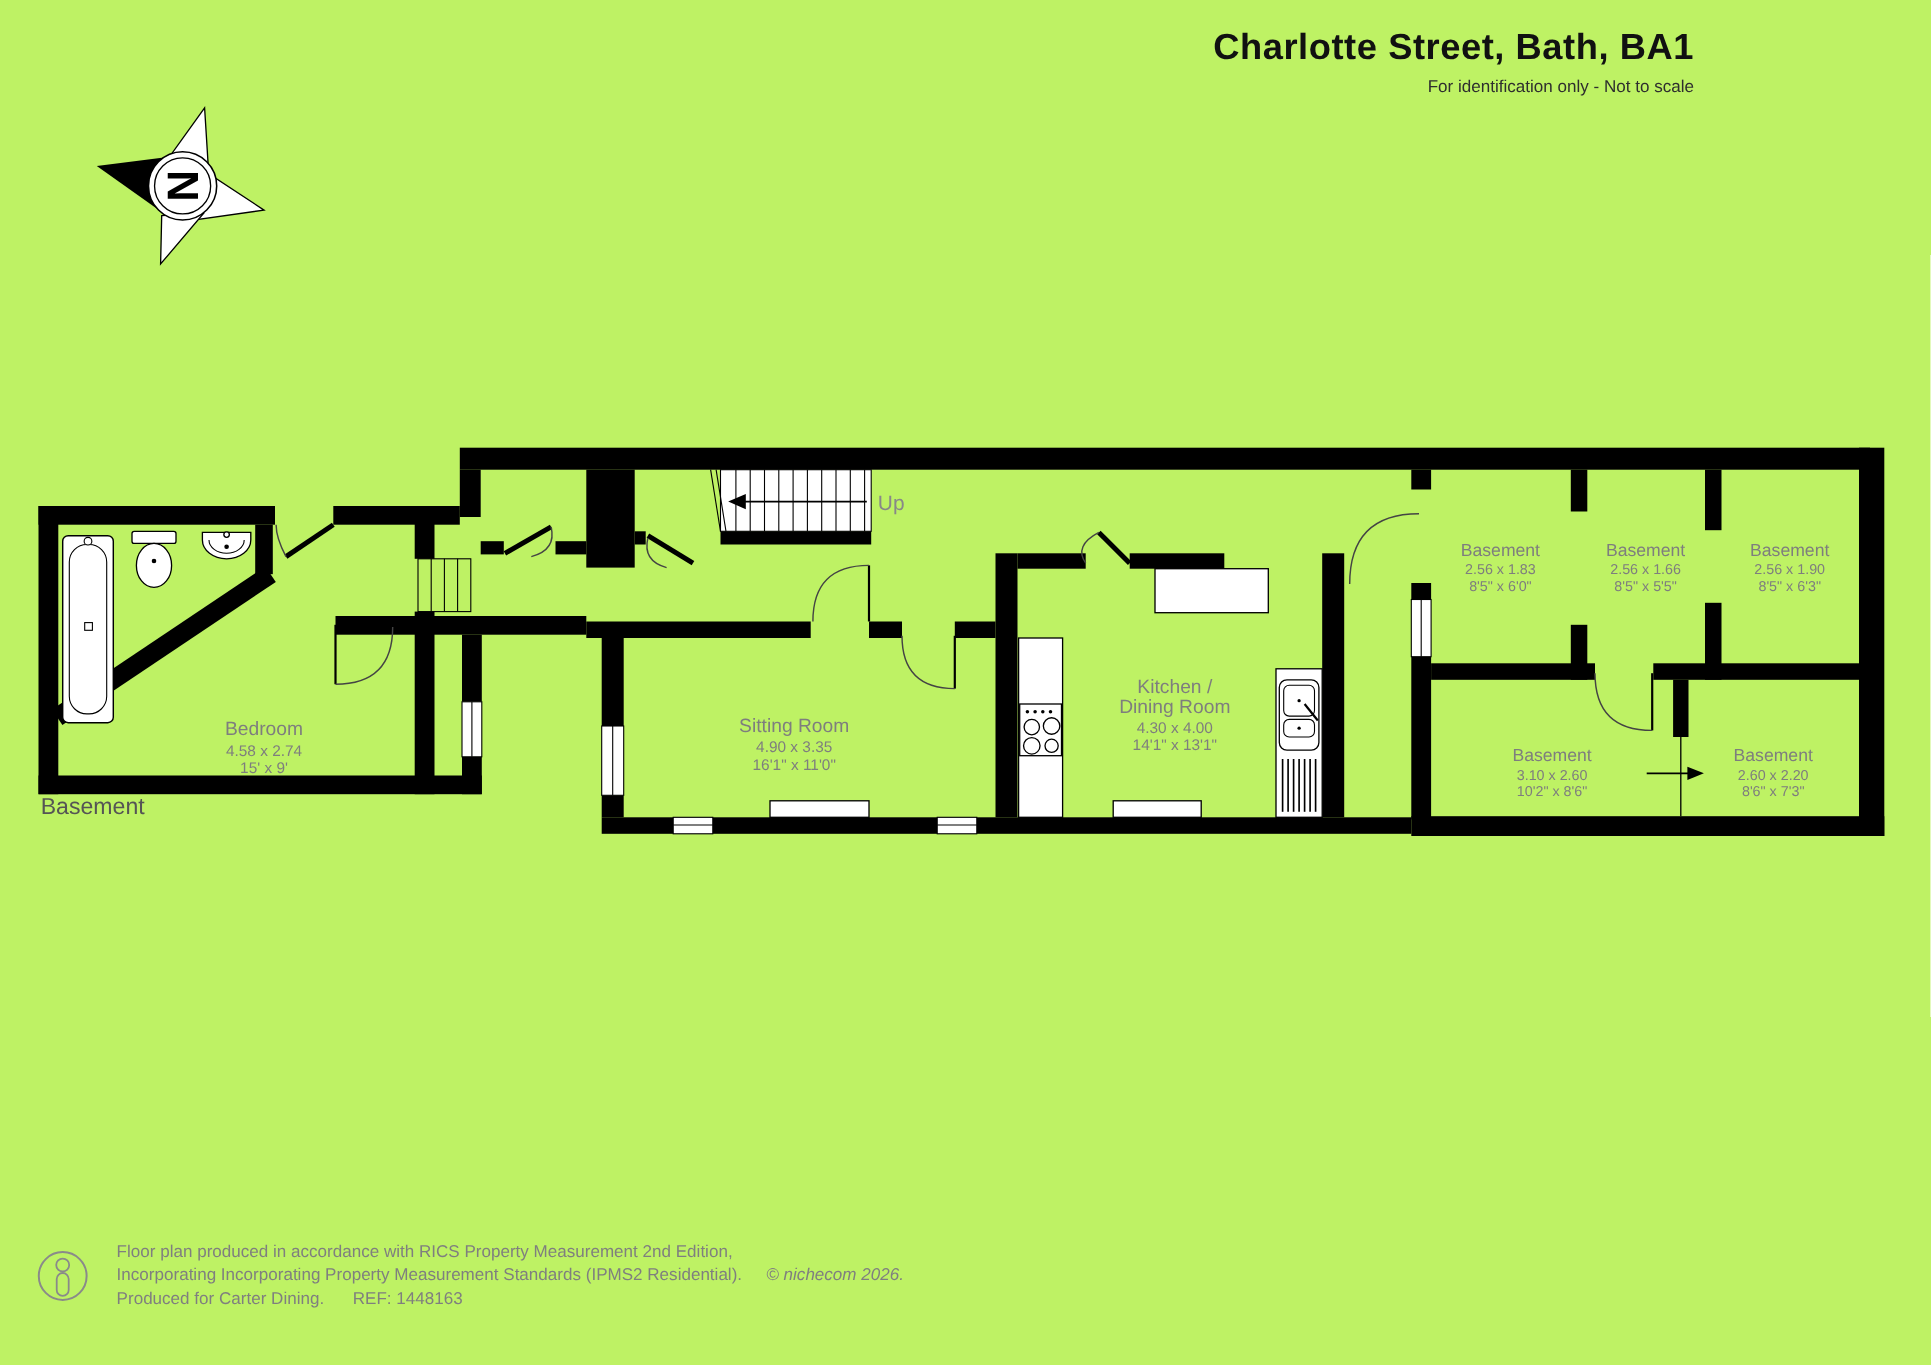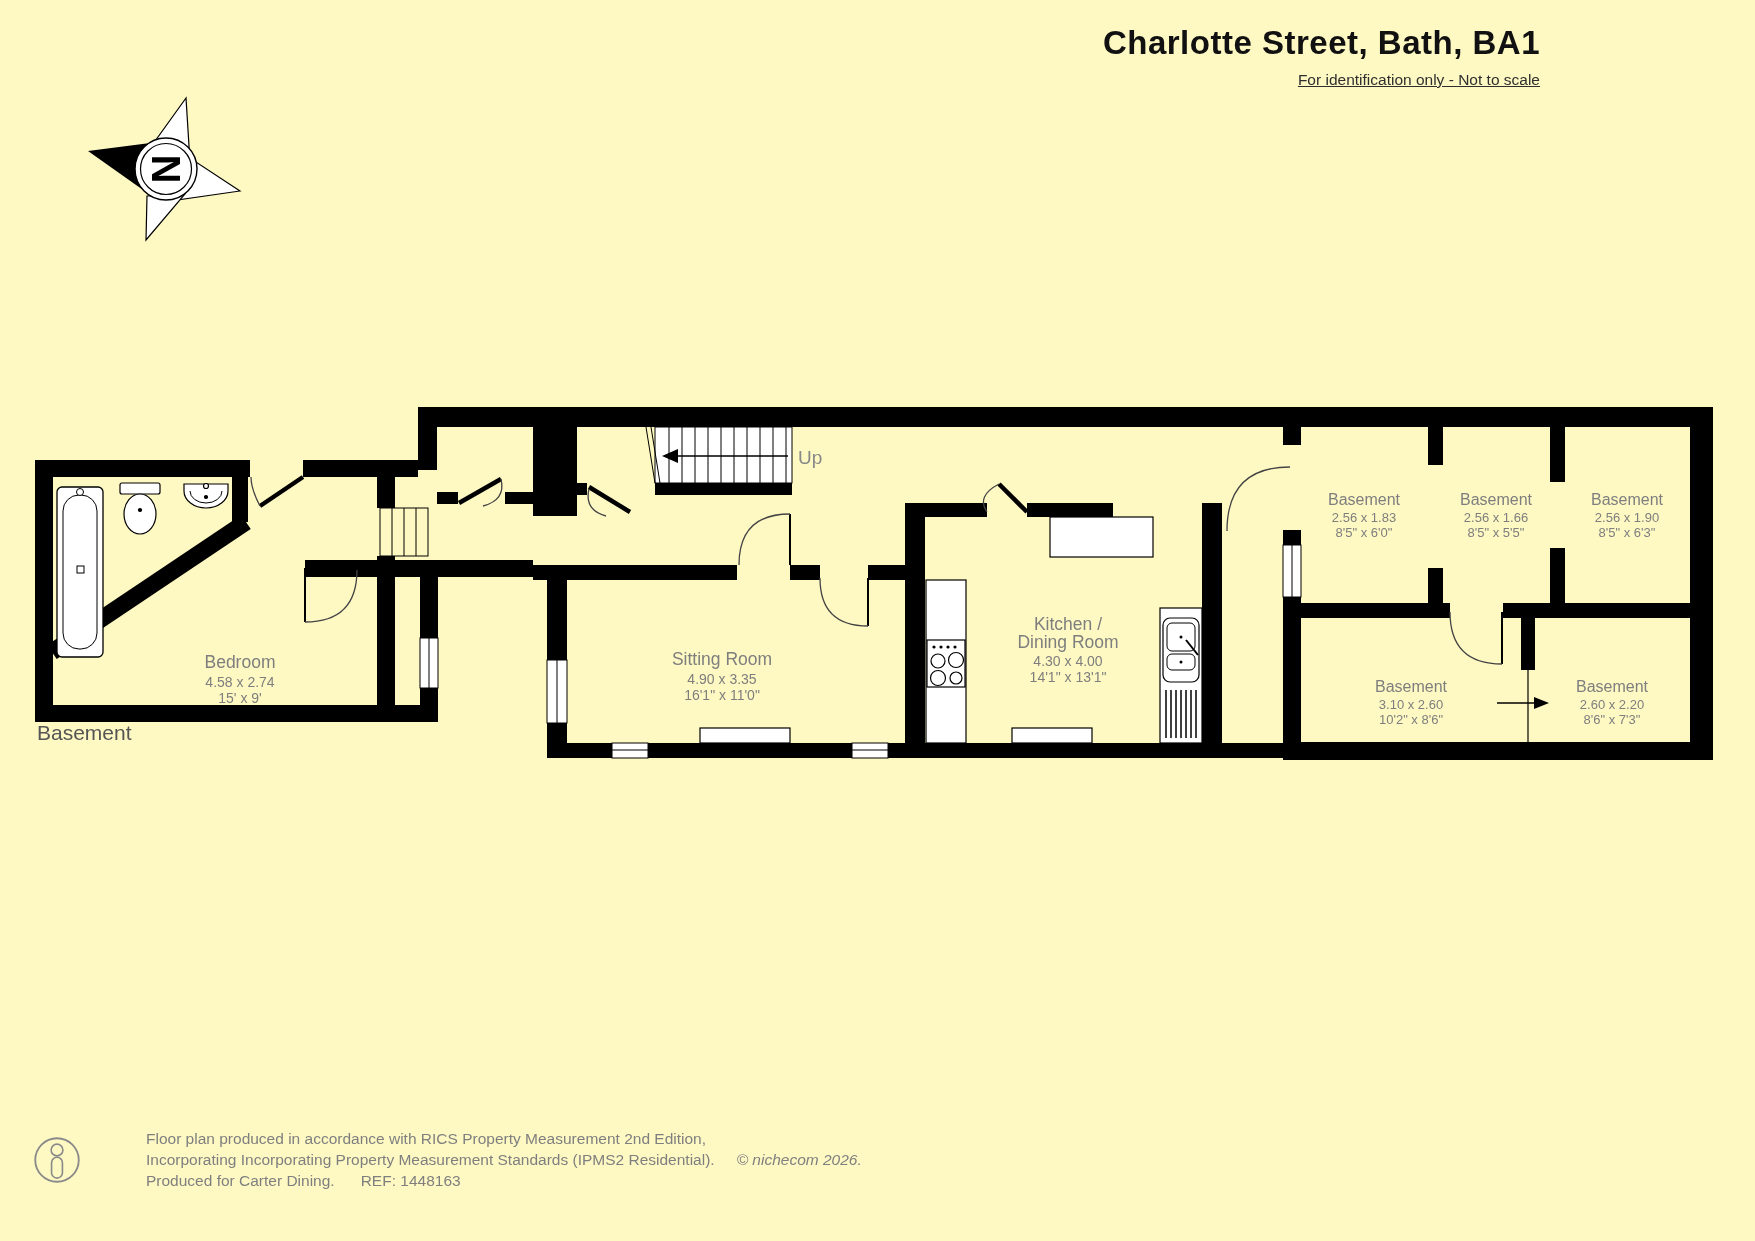--- a/index.html
+++ b/index.html
@@ -1,24 +1,24 @@
 <!DOCTYPE html>
 <html><head>
 <meta charset="utf-8">
 <style>
   html,body{margin:0;padding:0;background:#fff;}
-  #page{position:relative;width:1755px;height:1241px;background:#fef9c3;overflow:hidden;
+  #page{position:relative;width:1755px;height:1241px;background:#bef264;overflow:hidden;
         font-family:"Liberation Sans", sans-serif;}
   #plan-svg{position:absolute;left:0;top:0;}
   .header{position:absolute;top:24px;right:215px;display:flex;flex-direction:column;
           align-items:flex-end;text-align:right;}
   .header .title{font-size:33px;font-weight:bold;color:#111;letter-spacing:0.5px;}
   .header .area{font-size:23px;color:#1c1c1c;margin-top:12px;}
-  .header .note{font-size:15.5px;color:#2e2e2e;margin-top:9px;text-decoration:underline;}
-  .footer{position:absolute;left:28px;top:1128px;display:flex;align-items:center;gap:40px;}
+  .header .note{font-size:15.5px;color:#2e2e2e;margin-top:9px;}
+  .footer{position:absolute;left:28px;top:1128px;display:flex;align-items:center;}
   .footer .ftext{margin-left:20px;color:#7f7f7f;font-size:15.5px;line-height:21px;}
   .footer .copyright{margin-left:22px;font-style:italic;}
   .footer .ref{margin-left:26px;text-align:center;}
   text{font-family:"Liberation Sans", sans-serif;}
   .room-name{font-size:17.5px;fill:#7e7e7e;}
   .room-dim{font-size:14px;fill:#7e7e7e;}
   .cell-name{font-size:16px;fill:#7e7e7e;}
   .cell-dim{font-size:13px;fill:#7e7e7e;}
   .up-label{font-size:19px;fill:#888;}
   .floor-label{font-size:21px;fill:#555;}

